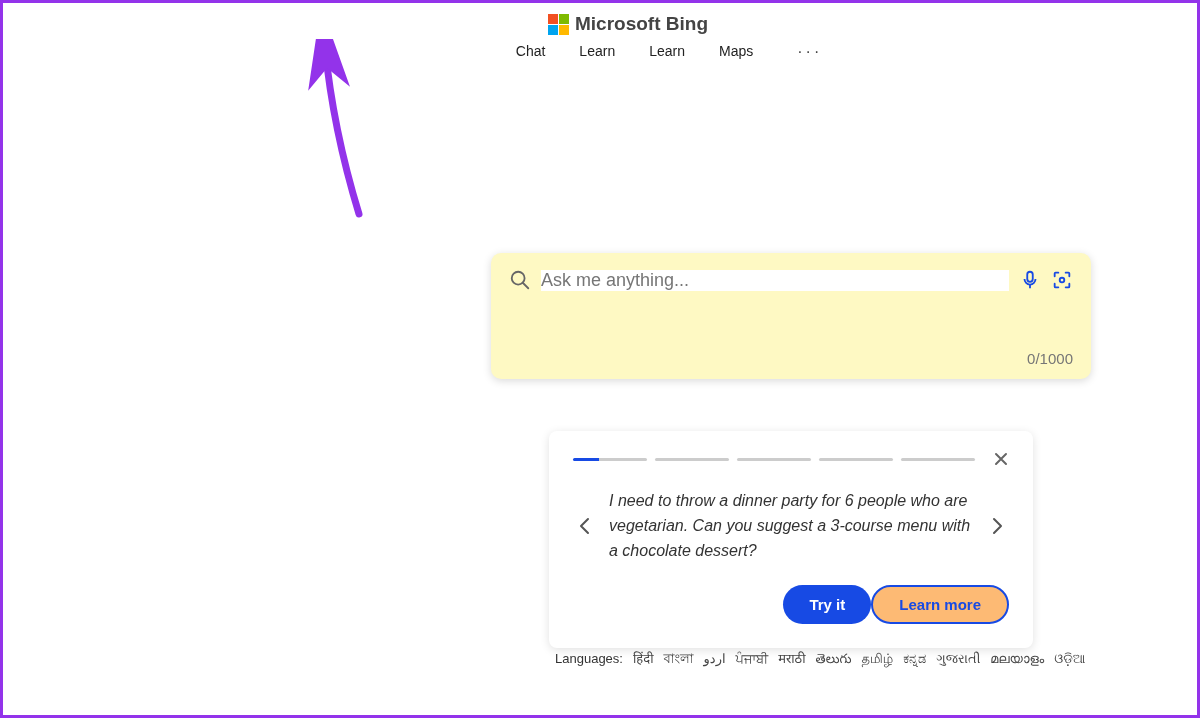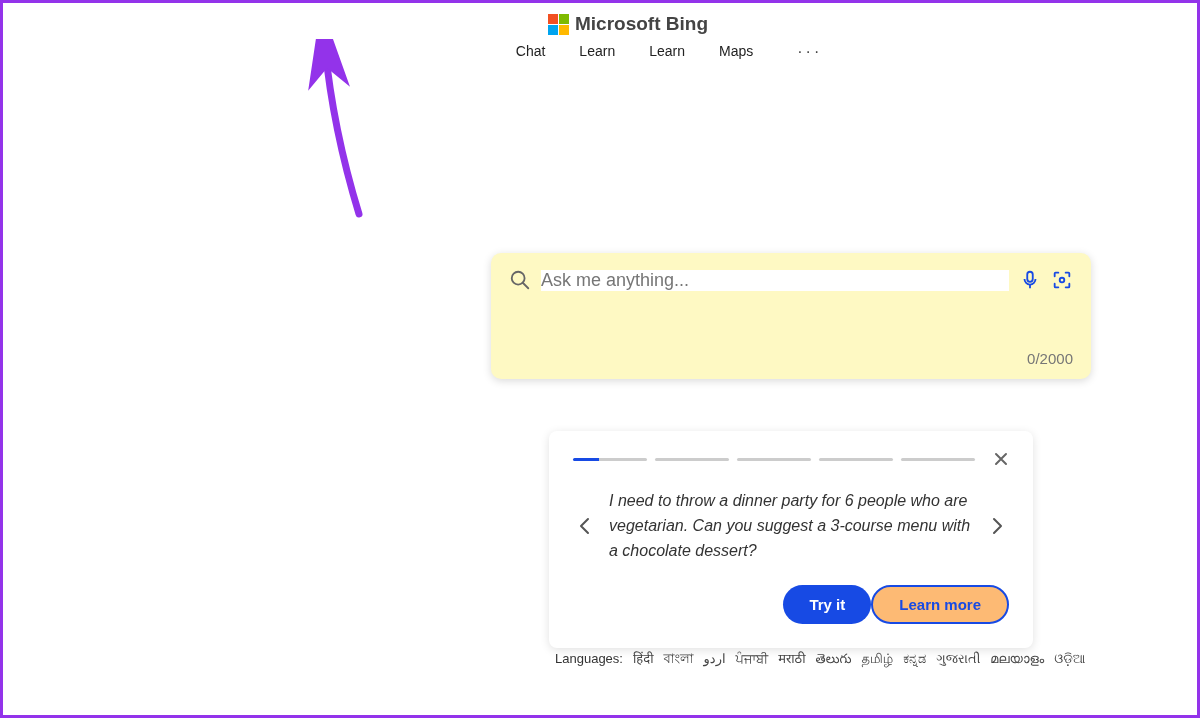--- a/index.html
+++ b/index.html
@@ -150,21 +150,21 @@
     <svg class="mic-icon" viewBox="0 0 24 24">
       <rect x="9" y="3" width="6" height="11" rx="3" fill="none" stroke="#174ae4" stroke-width="2"></rect>
       <path d="M6 11a6 6 0 0 0 12 0" fill="none" stroke="#174ae4" stroke-width="2"></path>
       <line x1="12" y1="17" x2="12" y2="21" stroke="#174ae4" stroke-width="2"></line>
     </svg>
     <svg class="lens-icon" viewBox="0 0 24 24">
       <path d="M4 8V5a1 1 0 0 1 1-1h3 M16 4h3a1 1 0 0 1 1 1v3 M20 16v3a1 1 0 0 1-1 1h-3 M8 20H5a1 1 0 0 1-1-1v-3" fill="none" stroke="#174ae4" stroke-width="2" stroke-linecap="round"></path>
       <circle cx="12" cy="12" r="2.5" fill="none" stroke="#174ae4" stroke-width="2"></circle>
     </svg>
   </div>
-  <div class="counter">0/2000</div>
+  <div class="counter">0/1000</div>
 </div>
 
 <div class="tips-card">
   <div class="progress-row">
     <div class="progress-seg active-partial"></div>
     <div class="progress-seg"></div>
     <div class="progress-seg"></div>
     <div class="progress-seg"></div>
     <div class="progress-seg"></div>
     <svg class="close-x" viewBox="0 0 16 16">

